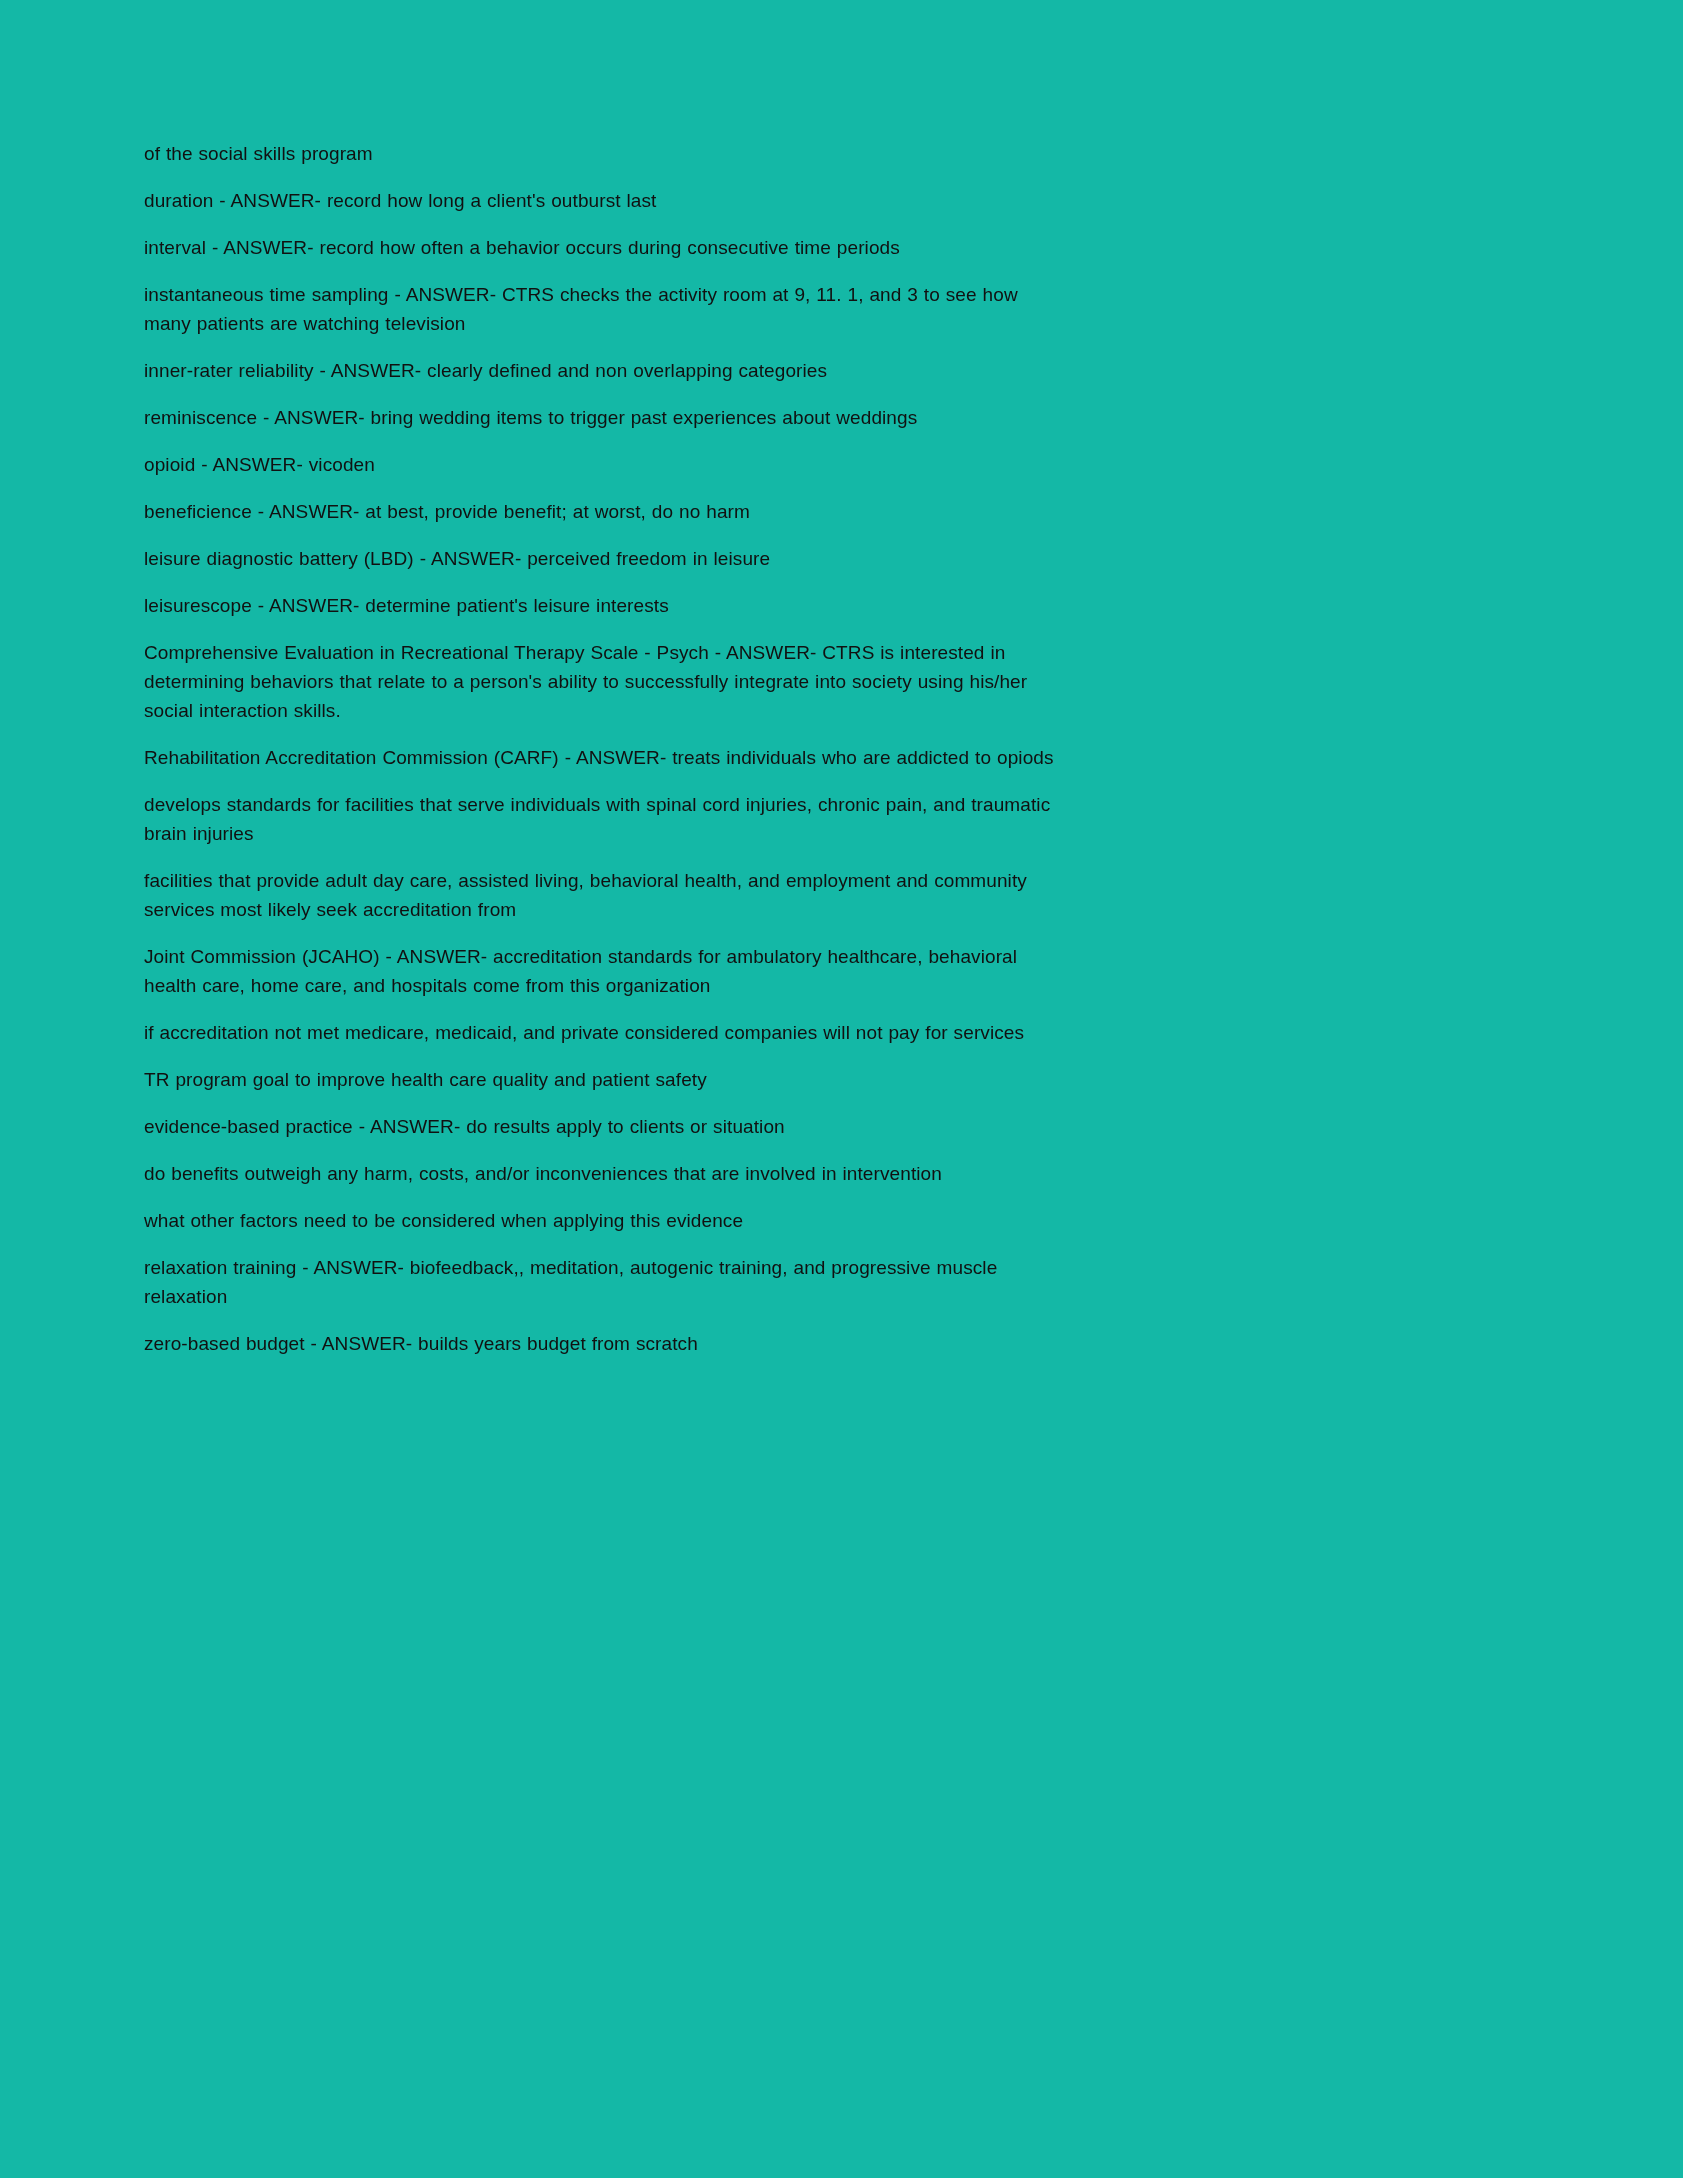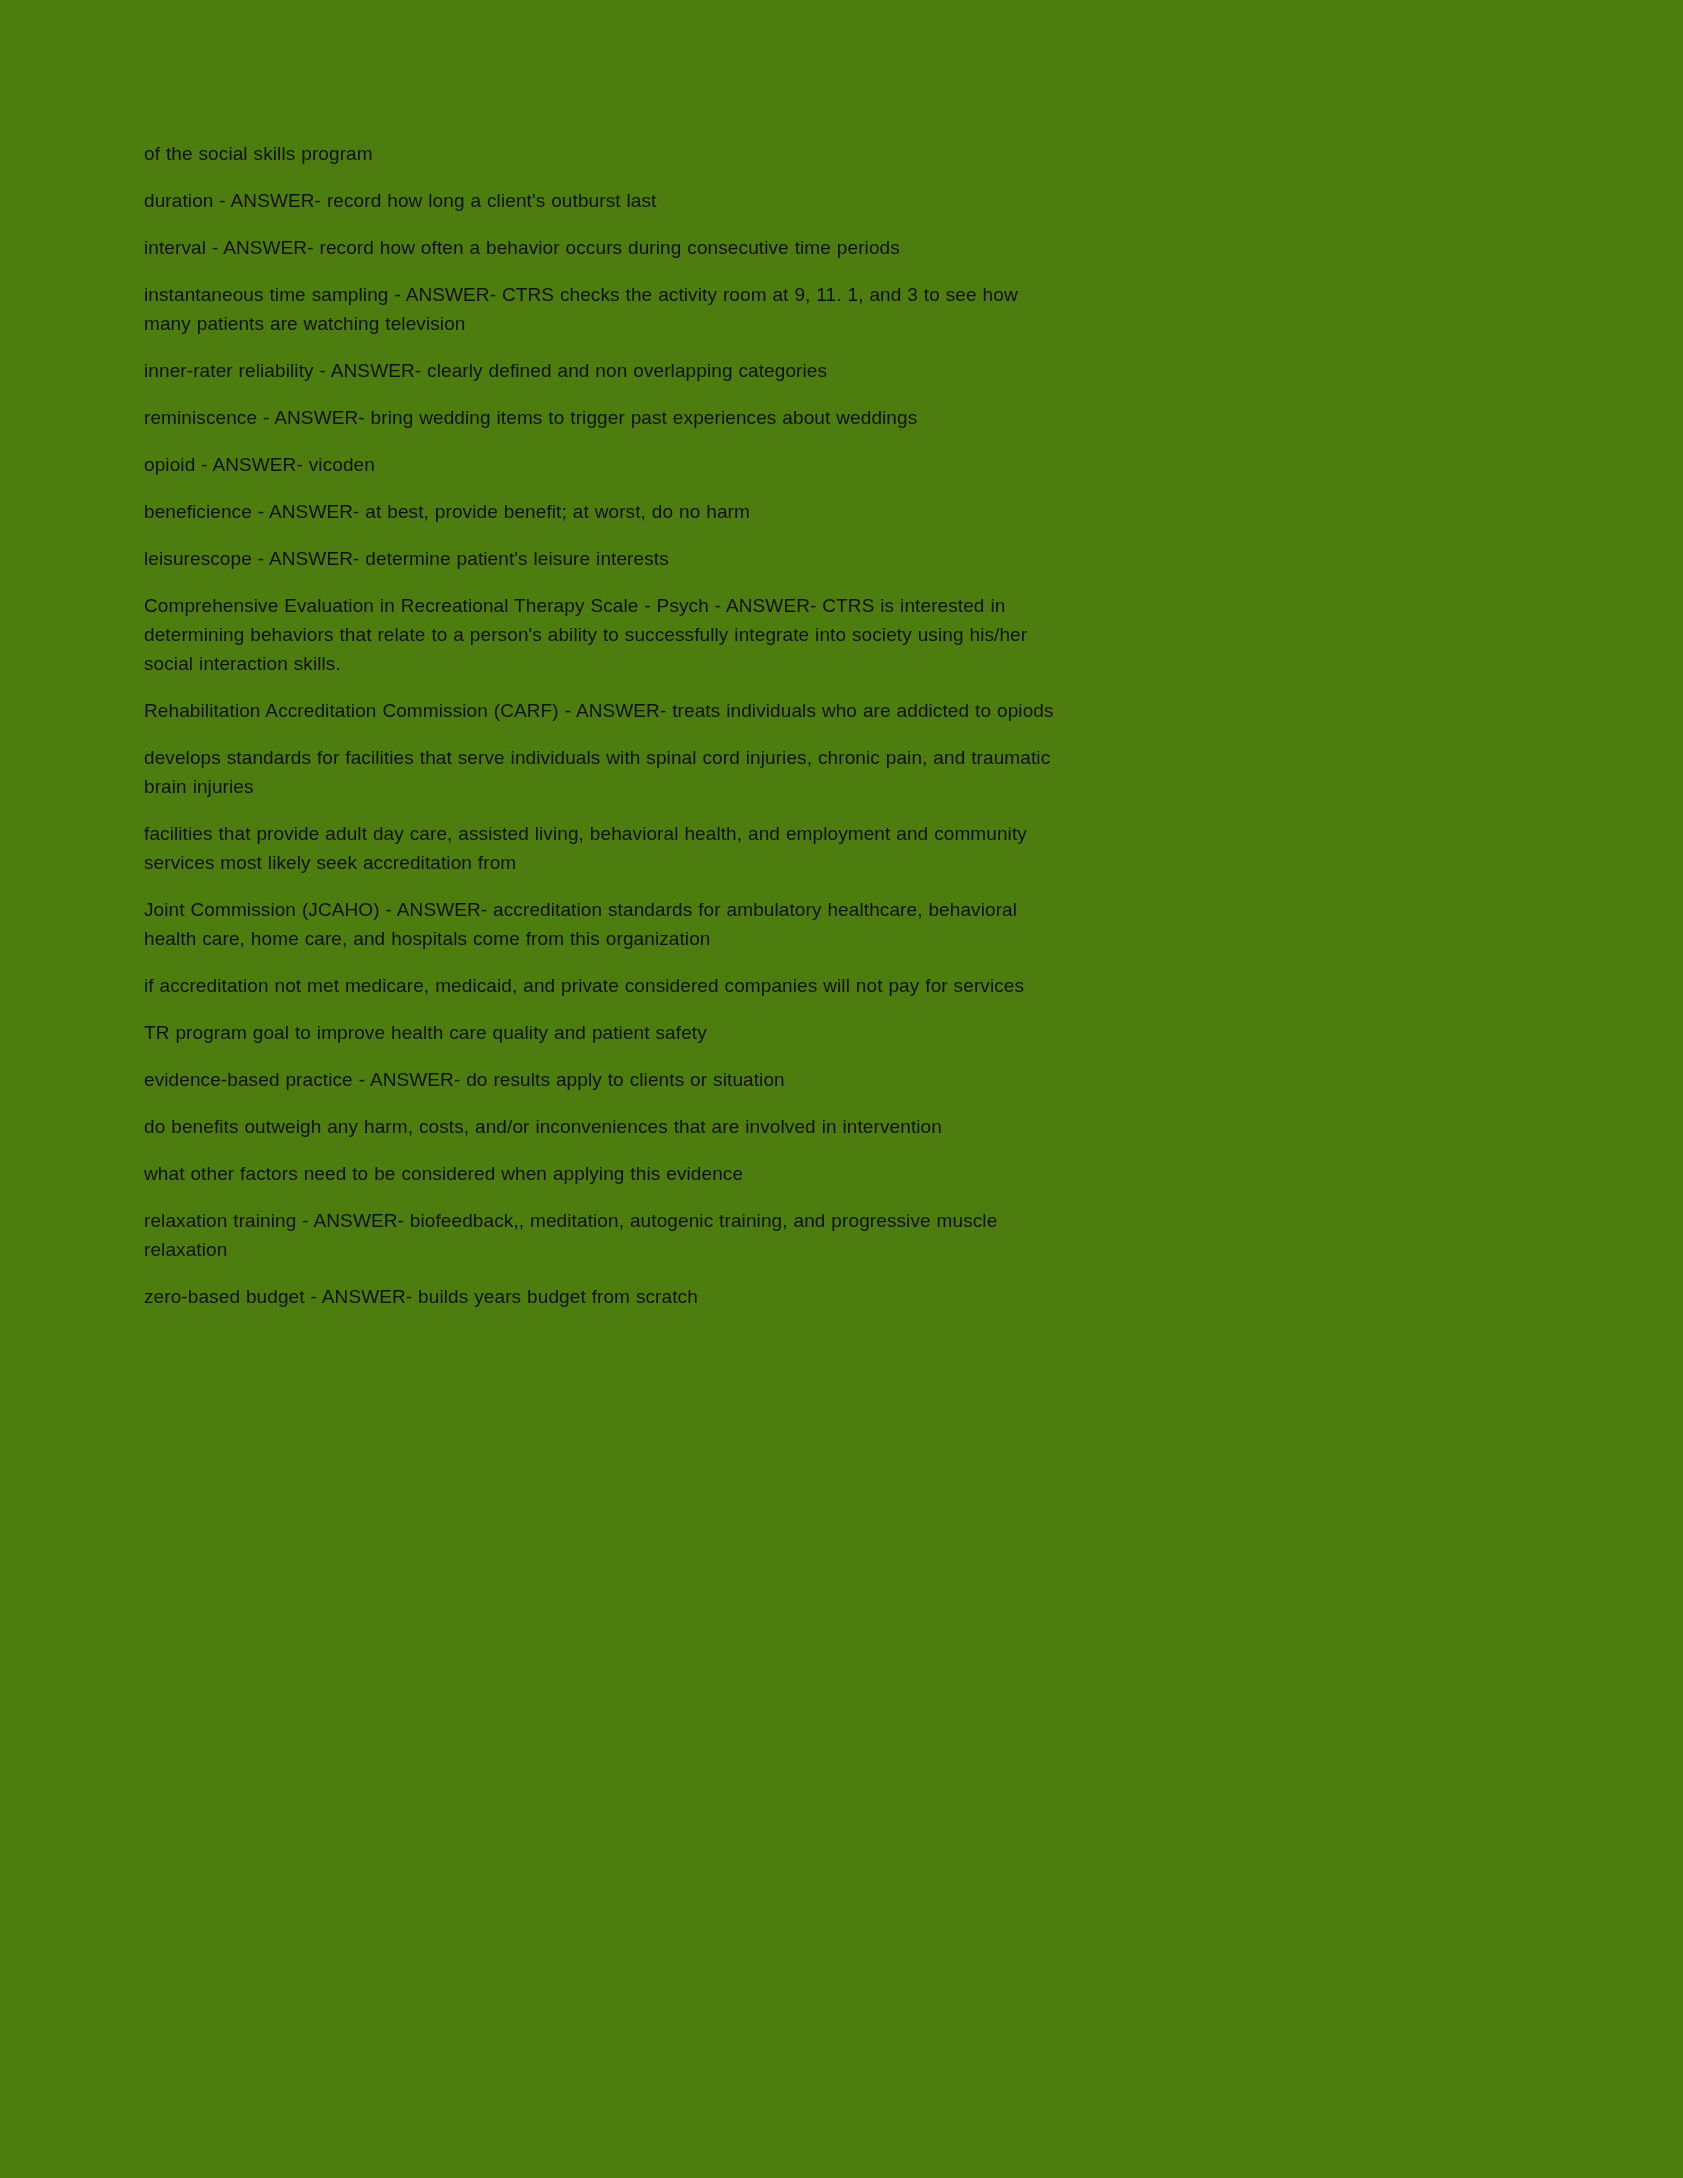--- a/index.html
+++ b/index.html
@@ -4,21 +4,21 @@
 <style>
   html, body {
     margin: 0;
     padding: 0;
     background: #ffffff;
   }
   .page {
     position: relative;
     width: 1683px;
     height: 2178px;
-    background: #4d7c0f;
+    background: #14b8a6;
     overflow: hidden;
     font-family: "Liberation Sans", "DejaVu Sans", sans-serif;
     color: #111111;
   }
   .content {
     position: absolute;
     top: 139px;
     left: 144px;
     width: 926px;
   }
@@ -38,20 +38,21 @@
 <div class="page">
   <div class="content">
     <p class="para">of the social skills program</p>
     <p class="para">duration - ANSWER- record how long a client's outburst last</p>
     <p class="para">interval - ANSWER- record how often a behavior occurs during consecutive time periods</p>
     <p class="para">instantaneous time sampling - ANSWER- CTRS checks the activity room at 9, 11. 1, and 3 to see how many patients are watching television</p>
     <p class="para">inner-rater reliability - ANSWER- clearly defined and non overlapping categories</p>
     <p class="para">reminiscence - ANSWER- bring wedding items to trigger past experiences about weddings</p>
     <p class="para">opioid - ANSWER- vicoden</p>
     <p class="para">beneficience - ANSWER- at best, provide benefit; at worst, do no harm</p>
+    <p class="para">leisure diagnostic battery (LBD) - ANSWER- perceived freedom in leisure</p>
     <p class="para">leisurescope - ANSWER- determine patient's leisure interests</p>
     <p class="para">Comprehensive Evaluation in Recreational Therapy Scale - Psych - ANSWER- CTRS is interested in determining behaviors that relate to a person's ability to successfully integrate into society using his/her social interaction skills.</p>
     <p class="para">Rehabilitation Accreditation Commission (CARF) - ANSWER- treats individuals who are addicted to opiods</p>
     <p class="para">develops standards for facilities that serve individuals with spinal cord injuries, chronic pain, and traumatic brain injuries</p>
     <p class="para">facilities that provide adult day care, assisted living, behavioral health, and employment and community services most likely seek accreditation from</p>
     <p class="para">Joint Commission (JCAHO) - ANSWER- accreditation standards for ambulatory healthcare, behavioral health care, home care, and hospitals come from this organization</p>
     <p class="para">if accreditation not met medicare, medicaid, and private considered companies will not pay for services</p>
     <p class="para">TR program goal to improve health care quality and patient safety</p>
     <p class="para">evidence-based practice - ANSWER- do results apply to clients or situation</p>
     <p class="para">do benefits outweigh any harm, costs, and/or inconveniences that are involved in intervention</p>

